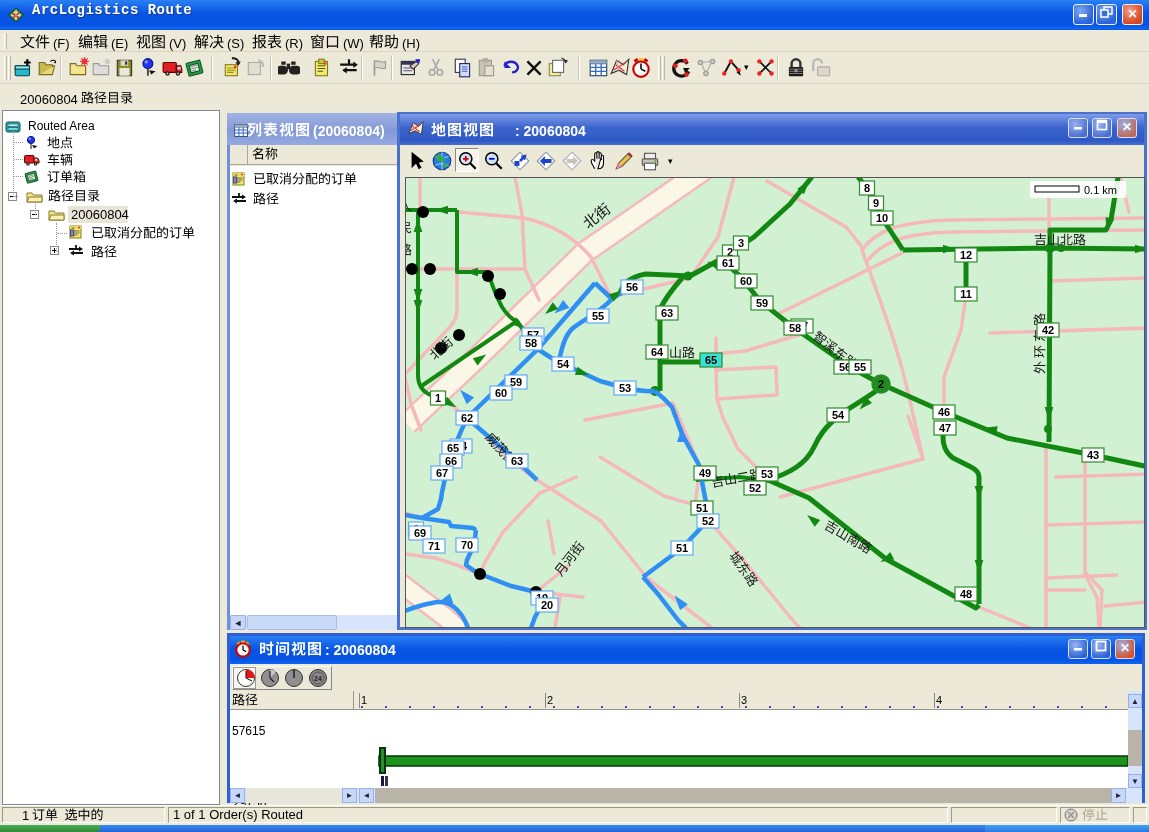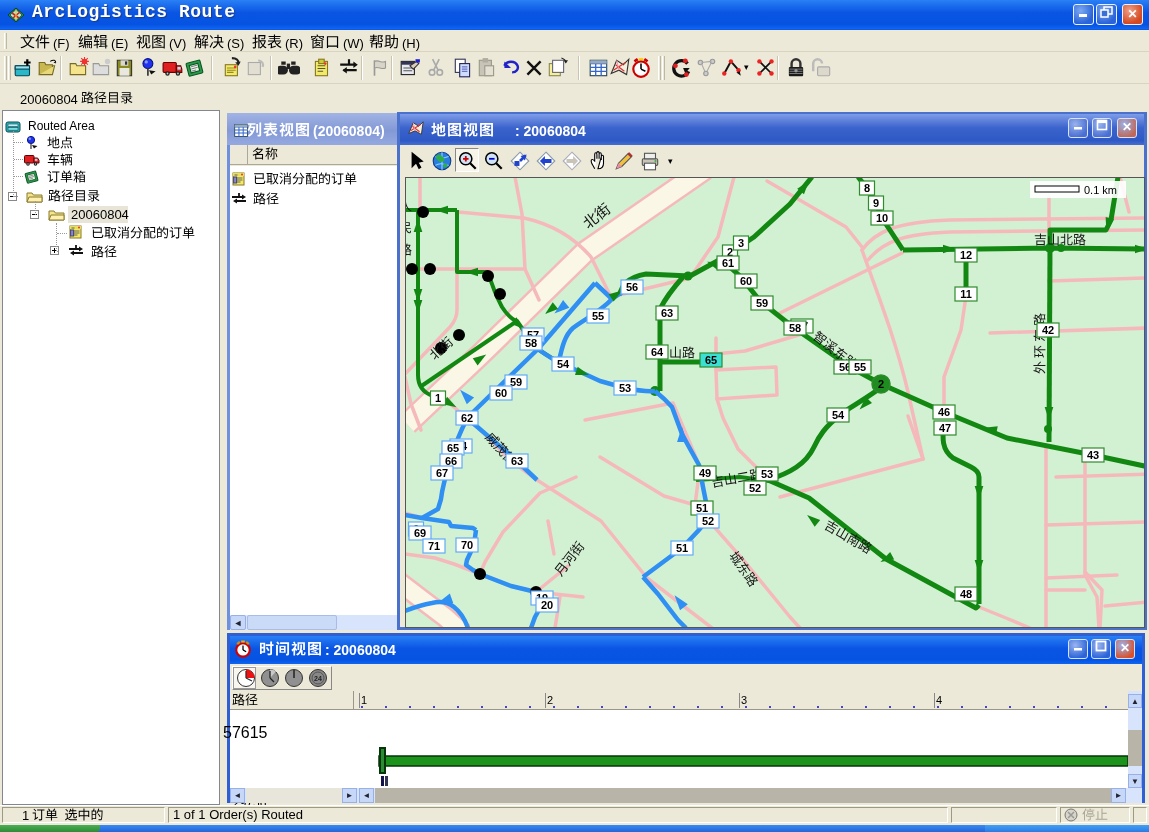--- a/index.html
+++ b/index.html
@@ -78,21 +78,21 @@
       <path id="b95f4" d="M71 609V-88H195V609ZM85 785C131 737 182 671 203 627L304 692C281 737 226 799 180 843ZM404 282H597V186H404ZM404 473H597V378H404ZM297 569V90H709V569ZM339 800V688H814V40C814 28 810 23 797 23C786 23 748 22 717 24C731 -5 746 -52 751 -83C814 -83 861 -81 895 -63C928 -44 938 -16 938 40V800Z" transform="scale(0.001,-0.001)"></path>
     </defs>
   </svg>
 <div class="ab" style="left:0;top:0;width:1149px;height:30px;background:linear-gradient(180deg,#2a80f5 0%,#0a55e3 42%,#0653e2 82%,#0f65f2 96%,#0a55d8 100%)"></div>
 <svg class="ab" style="left:6px;top:5px" width="20" height="20" viewBox="0 0 20 20">
 <path d="M2 10 L10 3 L18 10 L10 17 Z" fill="#2a9a5a" stroke="#0a4228"></path>
 <path d="M4 10 L10 4.5 L16 10 L10 15.5 Z" fill="#b8ecd0" stroke="#0a4228" stroke-width="0.7"></path>
 <path d="M6 8 L13 13 M7 13 L14 7" stroke="#cc2222" stroke-width="1.6"></path>
 <path d="M10 4.5 L10 15.5" stroke="#e8c030" stroke-width="1.2"></path>
   </svg>
-<div class="ab" style="left:32px;top:2px;font-size:18px;font-weight:bold;color:#fff;font-family:'Liberation Mono',monospace;letter-spacing:0.5px;text-shadow:1px 1px 1px #1a3a8a">ArcLogistics Route</div>
+<div class="ab" style="left:32px;top:2px;font-size:14px;font-weight:bold;color:#fff;font-family:'Liberation Mono',monospace;letter-spacing:0.5px;text-shadow:1px 1px 1px #1a3a8a">ArcLogistics Route</div>
 <div class="tbtn" style="left:1073px;background:radial-gradient(circle at 35% 30%,#7da9f2,#2b64d8 70%)"><svg width="11" height="11">
       <rect x="1" y="7" width="8" height="3" fill="#fff"></rect>
     </svg></div>
 <div class="tbtn" style="left:1096px;background:radial-gradient(circle at 35% 30%,#7da9f2,#2b64d8 70%)"><svg width="13" height="12" viewBox="0 0 13 12">
       <rect x="4" y="1" width="8" height="7" fill="none" stroke="#fff" stroke-width="1.5"></rect>
       <rect x="1" y="4" width="7" height="7" fill="#3b6fd8" stroke="#fff" stroke-width="1.5"></rect>
     </svg></div>
 <div class="tbtn" style="left:1122px;background:radial-gradient(circle at 35% 30%,#f0a088,#d44a20 70%)">✕</div>
 <div class="ab" style="left:0;top:30px;width:1149px;height:22px;background:#ece9d8;border-bottom:1px solid #d8d4c0"></div>
 <div class="grip" style="left:4px;top:33px;height:16px"></div>
@@ -1035,21 +1035,21 @@
     <rect x="734" y="15" width="2" height="2" fill="#44c"></rect>
     <rect x="758" y="15" width="2" height="2" fill="#44c"></rect>
     <rect x="782" y="15" width="2" height="2" fill="#44c"></rect>
     <rect x="806" y="15" width="2" height="2" fill="#44c"></rect>
     <rect x="830" y="15" width="2" height="2" fill="#44c"></rect>
     <rect x="854" y="15" width="2" height="2" fill="#44c"></rect>
     <rect x="878" y="15" width="2" height="2" fill="#44c"></rect>
     <rect x="902" y="15" width="2" height="2" fill="#44c"></rect>
   </svg>
 <div class="ab" style="left:230px;top:710px;width:898px;height:78px;background:#fff"></div>
-<div class="ab" style="left:223px;top:724px;font-size:16px;color:#000">57615</div>
+<div class="ab" style="left:232px;top:724px;font-size:12px;color:#000">57615</div>
 <div class="ab" style="left:233px;top:796px;font-size:12px;color:#000">29756</div>
 <svg class="ab" style="left:227px;top:710px" width="915" height="78">
     <rect x="152" y="46" width="749" height="10" fill="#1c941c" stroke="#06350a" stroke-width="1.5"></rect>
     <rect x="152" y="37" width="7" height="27" fill="#06350a"></rect>
     <rect x="154" y="39" width="3" height="23" fill="#2c8c34"></rect>
     <rect x="154" y="66" width="3" height="10" fill="#14144a"></rect>
     <rect x="158" y="66" width="3" height="10" fill="#335"></rect>
   </svg>
 <div class="ab" style="left:230px;top:788px;width:898px;height:15px;background:#d8e4fb"></div>
 <div class="ab" style="left:230px;top:788px;width:15px;height:15px;background:#c6d7f8;border:1px solid #98b0e8;font-size:8px;text-align:center;line-height:14px;color:#223">◄</div>

